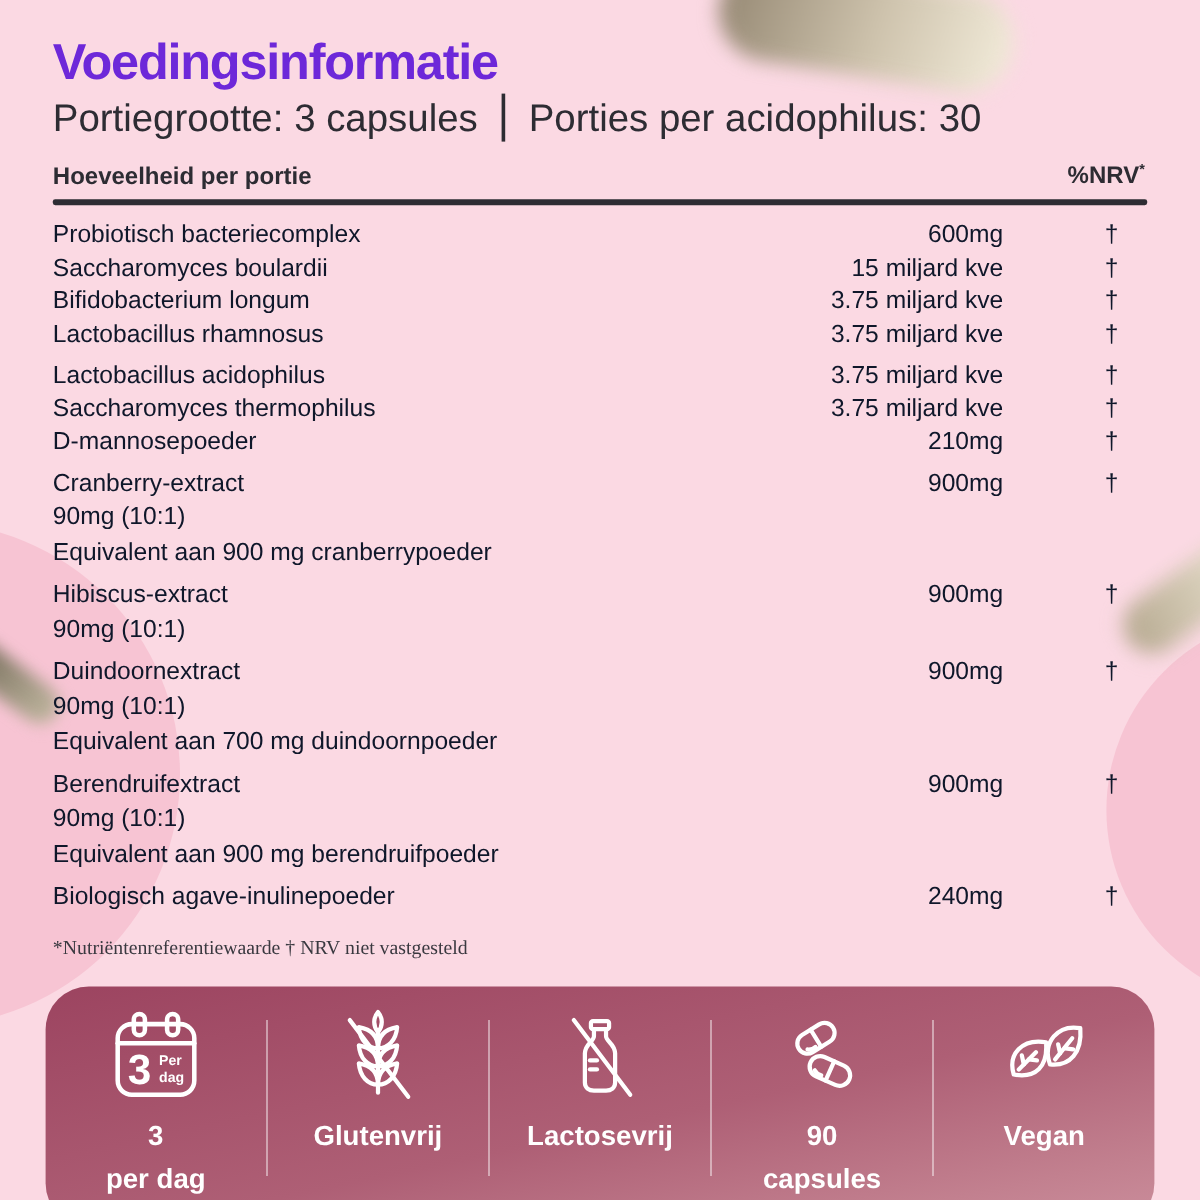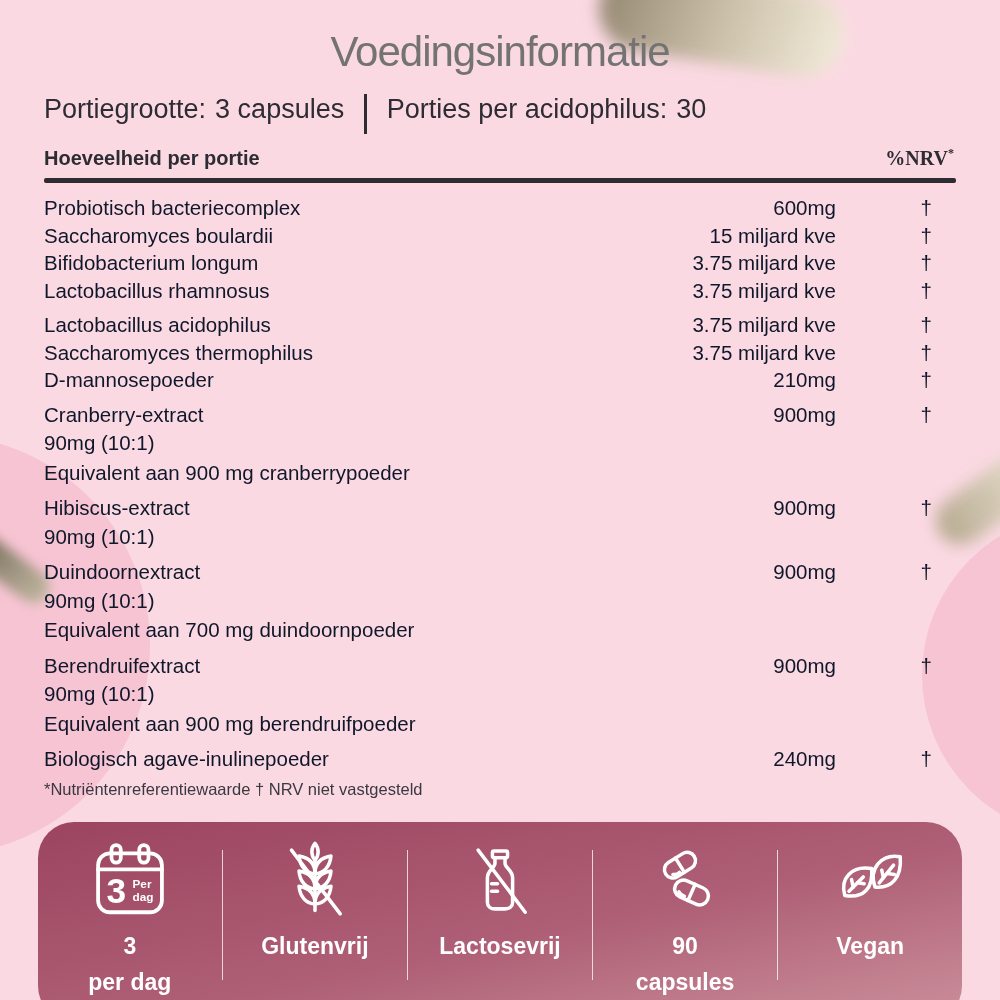--- a/index.html
+++ b/index.html
@@ -17,41 +17,41 @@
     transform:rotate(9deg);}
   .capsule-right{left:928px;top:472px;width:132px;height:48px;
     background:linear-gradient(100deg,#b5a88f,#efe8d6);
     transform:rotate(-36deg);}
   .capsule-left{left:-40px;top:552px;width:96px;height:32px;
     background:linear-gradient(100deg,#6f6655,#c3b9a2);
     transform:rotate(37deg);filter:blur(6px);}
 
   
   .content{position:absolute;inset:0;z-index:1;padding:30px 44px 0;box-sizing:border-box;color:#2d2c33;}
-  .title{font-size:42px;font-weight:400;letter-spacing:-1px;line-height:44px;color:#737373;text-align:center;}
-  .subtitle{margin-top:20px;height:32px;display:flex;font-size:27px;color:#2d2c33;}
+  .title{font-size:42px;font-weight:700;letter-spacing:-1px;line-height:44px;color:#6d28d9;}
+  .subtitle{margin-top:8px;height:32px;display:flex;align-items:center;font-size:32px;color:#2d2c33;}
   .subtitle b{font-weight:400;}
   .subtitle .lbl{margin-right:9px;}
   .vsep{width:2.5px;height:40px;background:#2d2c33;margin:0 20px;}
 
   .thead{margin-top:20px;height:23px;display:flex;align-items:baseline;font-weight:700;font-size:20px;}
   .th-left{flex:1;}
-  .th-right{padding-right:2px;font-family:Liberation Serif, serif;}
+  .th-right{padding-right:2px;}
   .th-right sup{font-size:12px;}
   .rule{margin-top:9px;height:5px;background:#2d2c33;border-radius:2px;}
 
   .rows{margin-top:11px;font-size:20.5px;color:#0f172a;}
   .rowgroup.gap{margin-top:7px;}
   .row{display:flex;line-height:27.5px;}
   .cell.name{flex:1;}
   .cell.amount{text-align:center;}
   .cell.nrv{width:120px;text-align:right;padding-right:24px;box-sizing:border-box;}
   .subline{line-height:29.5px;}
 
-  .footnote{margin-top:6px;font-size:16.5px;line-height:20px;color:#3a3940;}
+  .footnote{margin-top:19px;font-size:16.5px;line-height:20px;color:#3a3940;font-family:Liberation Serif, serif;}
 
   
   .badge-bar{position:absolute;z-index:2;left:38px;top:822px;width:924px;height:200px;
     border-radius:36px;
     background:linear-gradient(168deg,#9c4460 0%,#ae5f75 55%,#c2808f 85%,#cb8e9c 100%);
     display:flex;align-items:stretch;}
   .badge-cell{flex:1;display:flex;flex-direction:column;align-items:center;padding-top:18px;}
   .badge-icon{height:84px;display:flex;align-items:center;justify-content:center;}
   .badge-label{margin-top:4px;color:#fff;font-weight:700;font-size:23px;line-height:36px;
     text-align:center;white-space:pre-line;}

